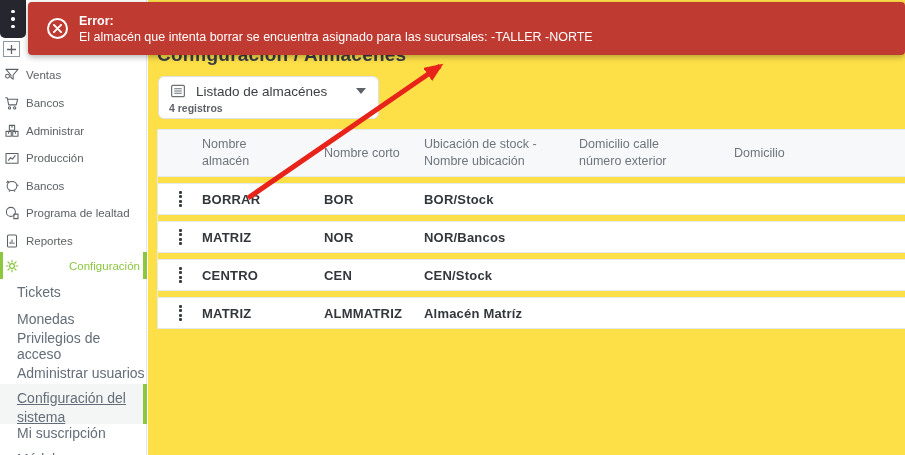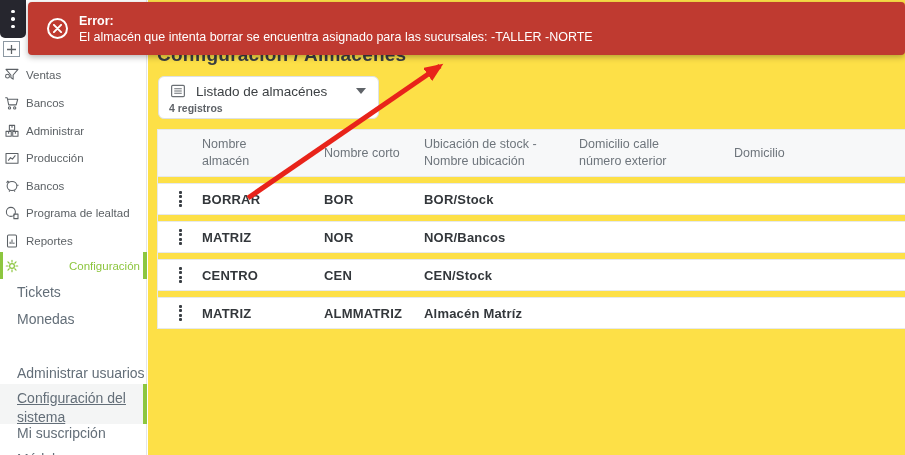--- a/index.html
+++ b/index.html
@@ -202,20 +202,23 @@
   </div>
   <span class="greenbar" style="left:0; top:252px; width:3px; height:27px;"></span>
   <span class="greenbar" style="right:-1px; top:252px; width:4px; height:27px;"></span>
 
   <div class="side-sub" style="top:280px">
     <span class="lbl">Tickets</span>
   </div>
   <div class="side-sub" style="top:307px">
     <span class="lbl">Monedas</span>
   </div>
+  <div class="side-sub" style="top:334px">
+    <span class="lbl">Privilegios de acceso</span>
+  </div>
   <div class="side-sub" style="top:361px">
     <span class="lbl">Administrar usuarios</span>
   </div>
   <div class="side-sub active" style="top:384px">
     <span class="lbl">Configuración del sistema</span>
   </div>
   <span class="greenbar" style="right:-1px; top:384px; width:4px; height:40px;"></span>
   <div class="side-sub" style="top:421px">
     <span class="lbl">Mi suscripción</span>
   </div>

